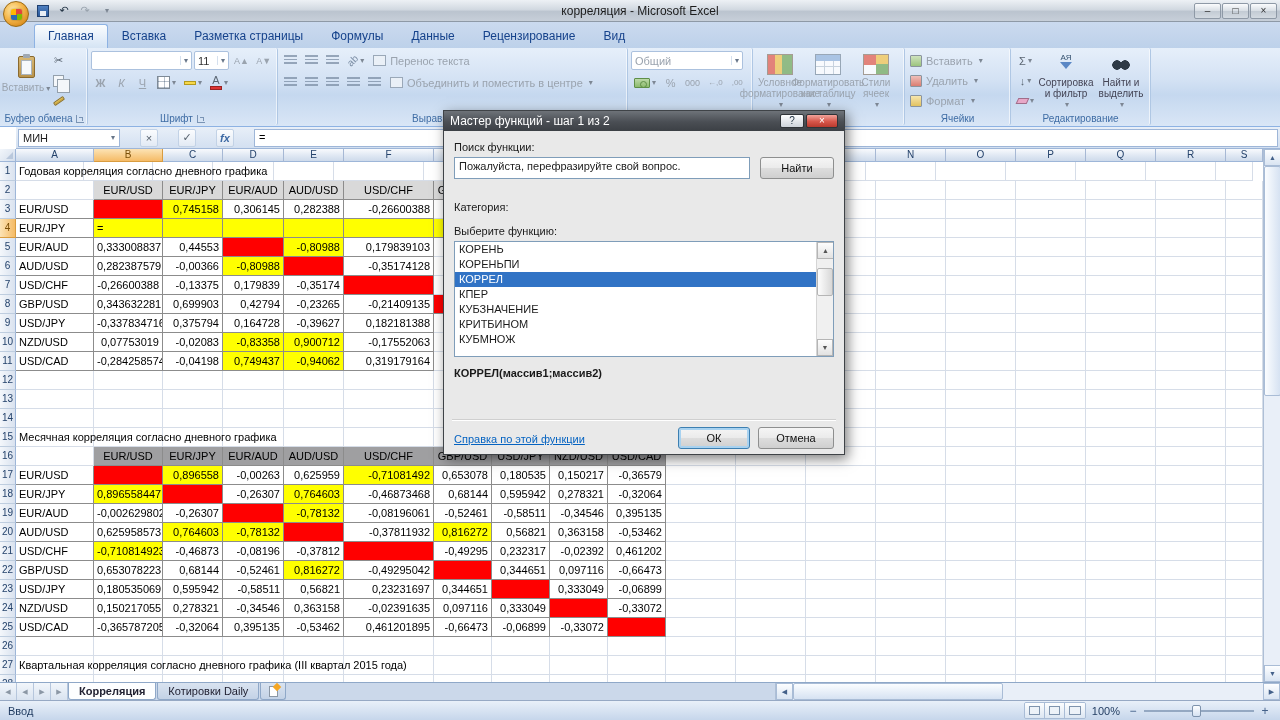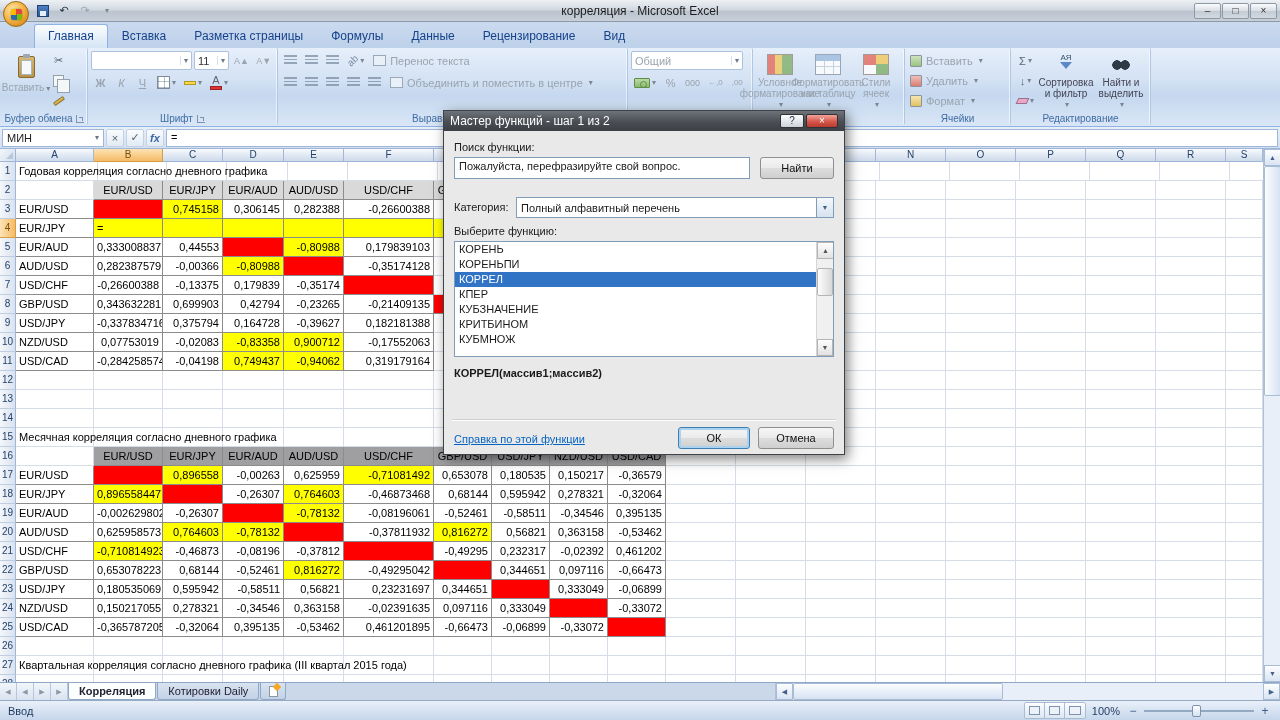--- a/index.html
+++ b/index.html
@@ -99,22 +99,22 @@
   
   .g-edit { width:140px; display:flex; gap:2px; }
   .edit-mini { display:flex; flex-direction:column; gap:1px; }
   .ico-eraser { width:11px; height:6px; background:#E8A8C8; border:1px solid #A06E8A; transform:skewX(-25deg); }
   .ico-sort { display:flex; flex-direction:column; align-items:center; line-height:8px; font-size:8px; color:#33506E; }
   .funnel { width:0; height:0; border-left:6px solid transparent; border-right:6px solid transparent; border-top:7px solid #5A87C5; }
   .ico-binoc { width:18px; height:11px; margin-bottom:1px;
     background:radial-gradient(circle at 5px 6px,#2E3A46 4.5px,transparent 5px), radial-gradient(circle at 13px 6px,#2E3A46 4.5px,transparent 5px); }
 
   
-  .formulabar { position:absolute; top:127px; left:0; right:0; height:22px;
-    background:linear-gradient(#E8EFF8,#D3E0F1); border-bottom:1px solid #9EB6D8; display:flex; align-items:center; padding:2px 2px; gap:2px; }
+  .formulabar { position:absolute; top:127px; left:16px; right:0; height:22px;
+    background:linear-gradient(#E8EFF8,#D3E0F1); border-bottom:1px solid #9EB6D8; display:flex; align-items:center; padding:2px 2px; gap:20px; }
   .namebox { width:102px; height:18px; background:#fff; border:1px solid #9EB6D8; font-size:11px; padding:1px 4px;
     display:flex; align-items:center; }
   .namebox .arrow { margin-left:auto; font-size:8px; color:#68778a; }
   .fxbtn { width:18px; height:18px; display:flex; align-items:center; justify-content:center; font-size:11px; color:#55606c;
     border:1px solid #C2D2E6; background:linear-gradient(#FAFCFE,#E2EAF4); border-radius:2px; }
   .fxbtn.fx { font-style:italic; font-weight:bold; color:#3E6AA5; }
   .formula-input { flex:1; height:18px; background:#fff; border:1px solid #9EB6D8; font-size:11px; padding:1px 4px; color:#000; }
 
   
   .sheet { position:absolute; top:149px; left:0; width:1263px; height:533px; overflow:hidden; background:#fff; }
@@ -493,21 +493,21 @@
       <div class="colhdr" style="width: 70px;">N</div>
       <div class="colhdr" style="width: 70px;">O</div>
       <div class="colhdr" style="width: 70px;">P</div>
       <div class="colhdr" style="width: 70px;">Q</div>
       <div class="colhdr" style="width: 70px;">R</div>
       <div class="colhdr" style="width: 37px;">S</div>
     </div>
   <div>
       <div class="grow">
         <div class="rowhdr">1</div>
-        <div class="cell lbl" style="width: 82px;">Годовая корреляция согласно дневного графика</div>
+        <div class="cell lbl" style="width: 68px;">Годовая корреляция согласно дневного графика</div>
         <div class="cell" style="width: 69px;"></div>
         <div class="cell" style="width: 60px;"></div>
         <div class="cell" style="width: 61px;"></div>
         <div class="cell" style="width: 60px;"></div>
         <div class="cell" style="width: 90px;"></div>
         <div class="cell" style="width: 58px;"></div>
         <div class="cell" style="width: 58px;"></div>
         <div class="cell" style="width: 58px;"></div>
         <div class="cell" style="width: 58px;"></div>
         <div class="cell" style="width: 70px;"></div>
@@ -1171,24 +1171,20 @@
     <div class="dlg-btns">
       <div class="dlg-tbtn">?</div>
       <div class="dlg-tbtn close">×</div>
     </div>
   </div>
   <div class="dlg-body">
     <span class="dlg-label" style="top:10px;">Поиск функции:</span>
     <div class="dlg-input" style="left:10px; top:26px; width:296px; height:22px;">Пожалуйста, перефразируйте свой вопрос.</div>
     <div class="btn" style="position:absolute; left:316px; top:26px; width:74px; height:22px; line-height:20px;">Найти</div>
     <span class="dlg-label" style="top:70px;">Категория:</span>
-    <div class="dlg-combo">
-      <span>Полный алфавитный перечень</span>
-      <span class="cbtn">▼</span>
-    </div>
     <span class="dlg-label" style="top:94px;">Выберите функцию:</span>
     <div class="fnlist">
       <div>
           <div class="fn-item">КОРЕНЬ</div>
           <div class="fn-item">КОРЕНЬПИ</div>
           <div class="fn-item selected">КОРРЕЛ</div>
           <div class="fn-item">КПЕР</div>
           <div class="fn-item">КУБЗНАЧЕНИЕ</div>
           <div class="fn-item">КРИТБИНОМ</div>
           <div class="fn-item">КУБМНОЖ</div>

